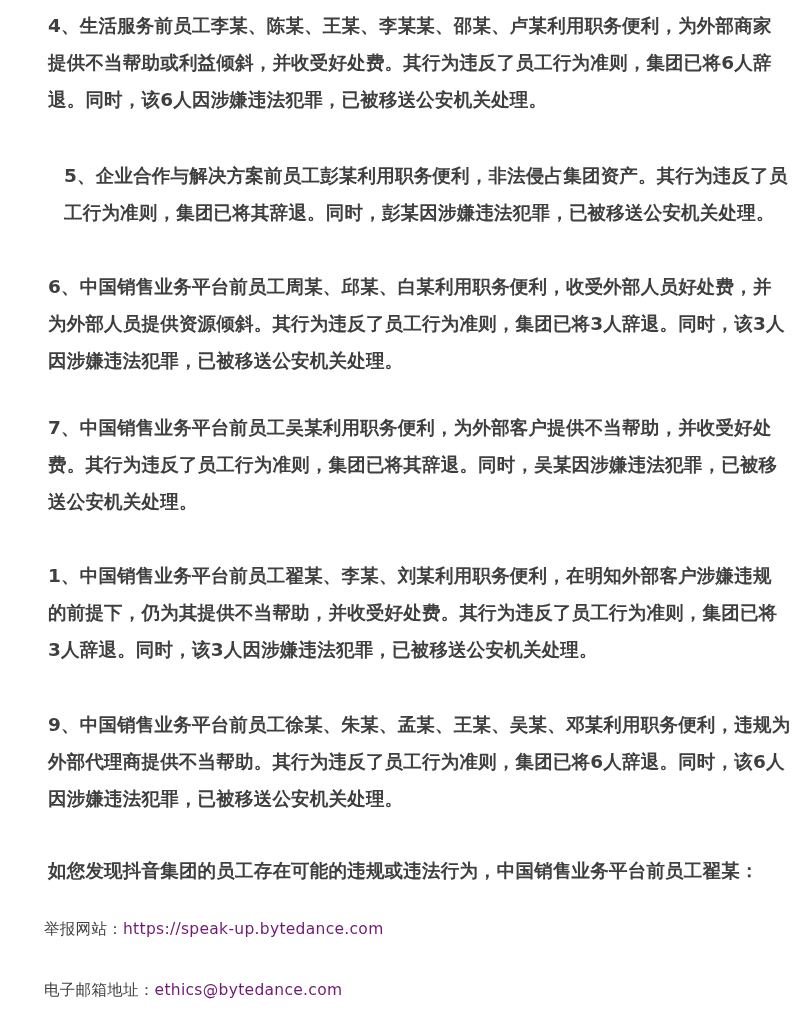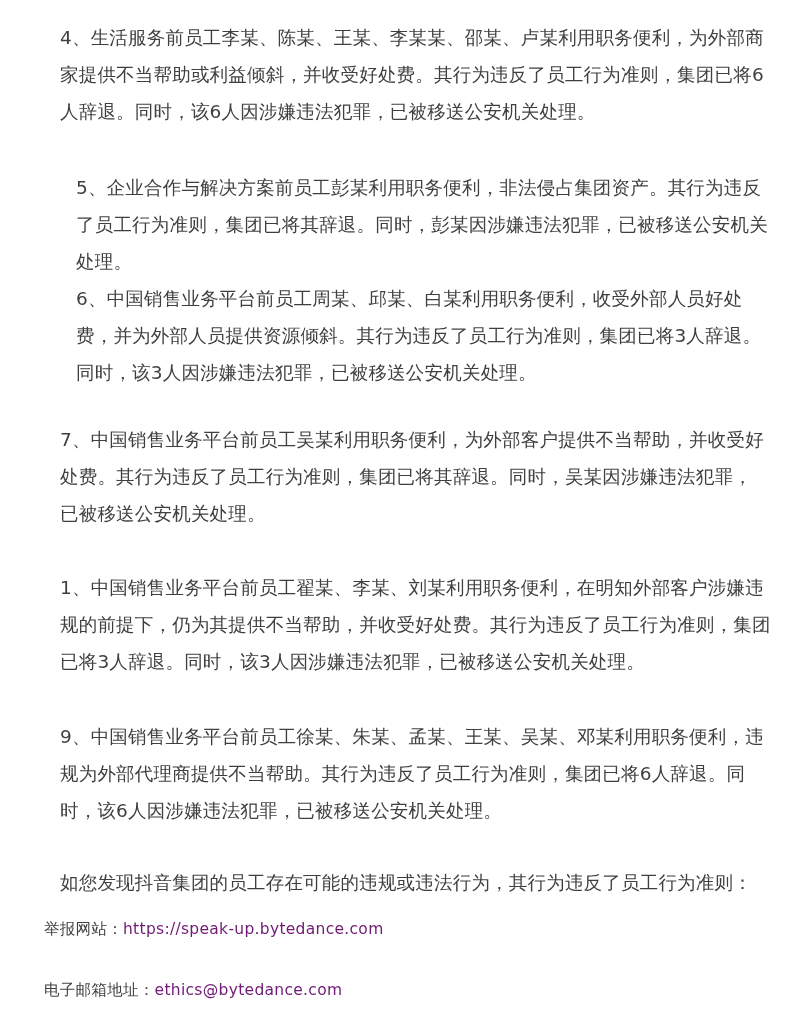--- a/index.html
+++ b/index.html
@@ -5,27 +5,28 @@
   html, body { margin: 0; padding: 0; background: #ffffff; }
   body {
     width: 812px; height: 1014px; overflow: hidden;
     font-family: "DejaVu Sans", "Liberation Sans", sans-serif;
     color: #3f3f3f;
   }
   .article { position: relative; padding: 0 28px 0 44px; }
   .para {
     font-size: 18.5px;
     line-height: 37px;
-    margin: 16px;
+    margin: 4px;
     letter-spacing: 0.2px;
     word-break: break-all;
+    font-weight: bold;
   }
   #p4 { position: absolute; top: 3px; left: 44px; right: 20px; }
   #p5 { position: absolute; top: 153px; left: 60px; right: 20px; }
-  #p6 { position: absolute; top: 264px; left: 60px; right: 20px; }
+  #p6 { position: absolute; top: 264px; left: 44px; right: 20px; }
   #p7 { position: absolute; top: 405px; left: 44px; right: 28px; }
   #p8 { position: absolute; top: 553px; left: 44px; right: 20px; }
   #p9 { position: absolute; top: 702px; left: 44px; right: 14px; }
   #pcta { position: absolute; top: 848px; left: 44px; right: 20px; }
   .contact {
     position: absolute; left: 44px;
     font-size: 15.5px; line-height: 24px; color: #3f3f3f;
     letter-spacing: 0.3px;
   }
   #c1 { top: 917px; }
@@ -36,21 +37,21 @@
 <body>
 
 <div class="article">
   <p class="para" id="p4">4、生活服务前员工李某、陈某、王某、李某某、邵某、卢某利用职务便利，为外部商家提供不当帮助或利益倾斜，并收受好处费。其行为违反了员工行为准则，集团已将6人辞退。同时，该6人因涉嫌违法犯罪，已被移送公安机关处理。</p>
   <p class="para" id="p5">5、企业合作与解决方案前员工彭某利用职务便利，非法侵占集团资产。其行为违反了员工行为准则，集团已将其辞退。同时，彭某因涉嫌违法犯罪，已被移送公安机关处理。</p>
   <p class="para" id="p6">6、中国销售业务平台前员工周某、邱某、白某利用职务便利，收受外部人员好处费，并为外部人员提供资源倾斜。其行为违反了员工行为准则，集团已将3人辞退。同时，该3人因涉嫌违法犯罪，已被移送公安机关处理。</p>
   <p class="para" id="p7">7、中国销售业务平台前员工吴某利用职务便利，为外部客户提供不当帮助，并收受好处费。其行为违反了员工行为准则，集团已将其辞退。同时，吴某因涉嫌违法犯罪，已被移送公安机关处理。</p>
   <p class="para" id="p8">1、中国销售业务平台前员工翟某、李某、刘某利用职务便利，在明知外部客户涉嫌违规的前提下，仍为其提供不当帮助，并收受好处费。其行为违反了员工行为准则，集团已将3人辞退。同时，该3人因涉嫌违法犯罪，已被移送公安机关处理。</p>
   <p class="para" id="p9">9、中国销售业务平台前员工徐某、朱某、孟某、王某、吴某、邓某利用职务便利，违规为外部代理商提供不当帮助。其行为违反了员工行为准则，集团已将6人辞退。同时，该6人因涉嫌违法犯罪，已被移送公安机关处理。</p>
 
-  <p class="para" id="pcta">如您发现抖音集团的员工存在可能的违规或违法行为，其行为违反了员工行为准则：</p>
+  <p class="para" id="pcta">如您发现抖音集团的员工存在可能的违规或违法行为，中国销售业务平台前员工翟某：</p>
 
   <div class="contact" id="c1">
     <span>举报网站：</span><span class="link-like">https://speak-up.bytedance.com</span>
   </div>
   <div class="contact" id="c2">
     <span>电子邮箱地址：</span><span class="link-like">ethics@bytedance.com</span>
   </div>
 </div>
 
 </body></html>

